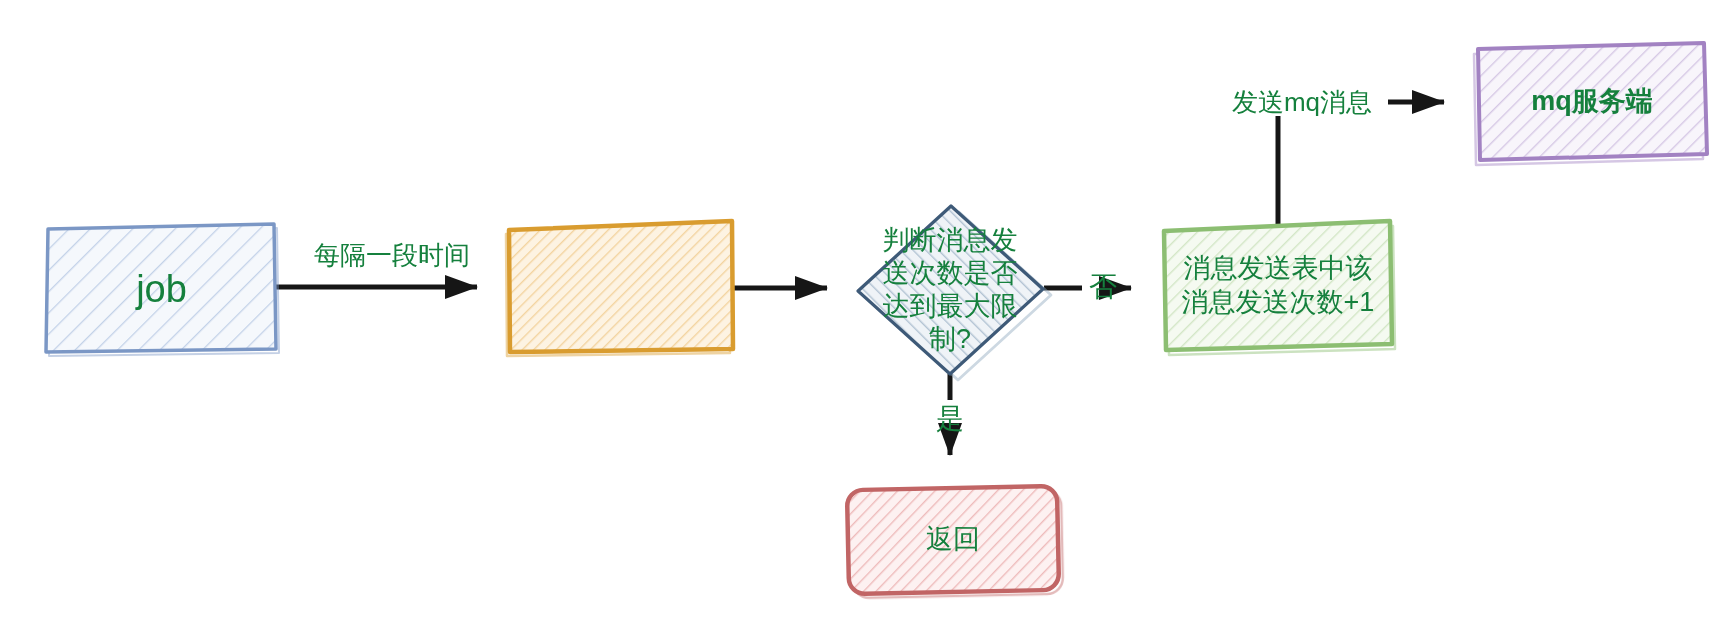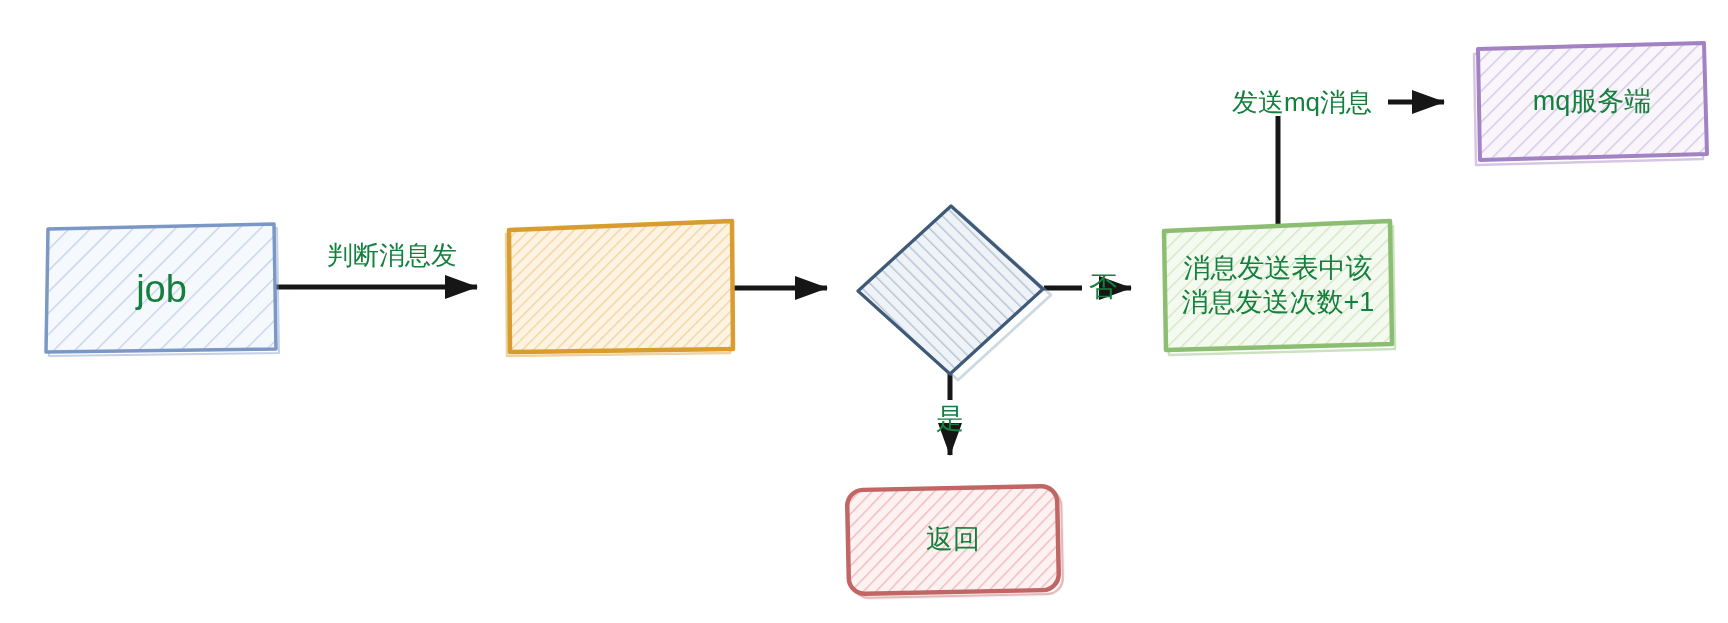--- a/index.html
+++ b/index.html
@@ -17,21 +17,21 @@
     text-align:center;
     white-space:pre-line;
     color:#15803d;
     z-index:2;
   }
   
   #lbl-job        { left:48px;   top:227px; width:227px; height:125px; font-size:38px;text-align:right; }
   #lbl-query      { left:506px;  top:224px; width:228px; height:127px; font-size:27px; line-height:32px; }
   #lbl-decision   { left:826px;  top:210px; width:248px; height:160px; font-size:27px; line-height:33px; }
   #lbl-increment  { left:1163px; top:222px; width:230px; height:126px; font-size:27px; line-height:34px; }
-  #lbl-mq         { left:1477px; top:45px;  width:230px; height:112px; font-size:27px; }
+  #lbl-mq         { left:1477px; top:45px;  width:230px; height:112px; font-size:27px;font-weight:bold; }
   #lbl-return     { left:848px;  top:487px; width:210px; height:103px; font-size:27px; }
   
   #lbl-interval   { left:296px;  top:240px; width:192px; height:30px; font-size:26px; }
   #lbl-no         { left:1082px; top:270px; width:42px;  height:34px; font-size:28px; }
   #lbl-yes        { left:928px;  top:402px; width:44px;  height:34px; font-size:28px; }
   #lbl-sendmq     { left:1218px; top:86px;  width:168px; height:32px; font-size:26px; }
 </style>
 </head>
 <body>
 
@@ -90,23 +90,27 @@
 
     <path d="M48,229 L274,224 L276,349 L46,352 Z" fill="url(#hb-blue)" stroke="#7b97c5" stroke-width="3.5" stroke-linejoin="round"></path>
     <path d="M509,230 L732,221 L733,349 L510,352 Z" fill="url(#hb-orange)" stroke="#d99c2f" stroke-width="4.5" stroke-linejoin="round"></path>
     <path d="M858,291 L951,206 L1043,289 L950,374 Z" fill="url(#hb-navy)" stroke="#3e5a78" stroke-width="3.2" stroke-linejoin="round"></path>
     <path d="M1164,231 L1390,221 L1392,344 L1166,350 Z" fill="url(#hb-green)" stroke="#8cbe72" stroke-width="4.5" stroke-linejoin="round"></path>
     <path d="M1478,49 L1704,43 L1707,154 L1480,160 Z" fill="url(#hb-purple)" stroke="#a282c2" stroke-width="4" stroke-linejoin="round"></path>
     <rect x="848" y="488" width="210" height="104" rx="16" fill="url(#hb-red)" stroke="#c16565" stroke-width="4.5" transform="rotate(-1.2 953 540)"></rect>
   </svg>
 
   <div class="lbl" id="lbl-job">job</div>
+  <div class="lbl" id="lbl-decision">判断消息发
+送次数是否
+达到最大限
+制?</div>
   <div class="lbl" id="lbl-increment">消息发送表中该
 消息发送次数+1</div>
   <div class="lbl" id="lbl-mq">mq服务端</div>
   <div class="lbl" id="lbl-return">返回</div>
 
-  <div class="lbl" id="lbl-interval">判断消息发</div>
+  <div class="lbl" id="lbl-interval">每隔一段时间</div>
   <div class="lbl" id="lbl-no">否</div>
   <div class="lbl" id="lbl-yes">是</div>
   <div class="lbl" id="lbl-sendmq">发送mq消息</div>
 
 </div>
 
 </body></html>

